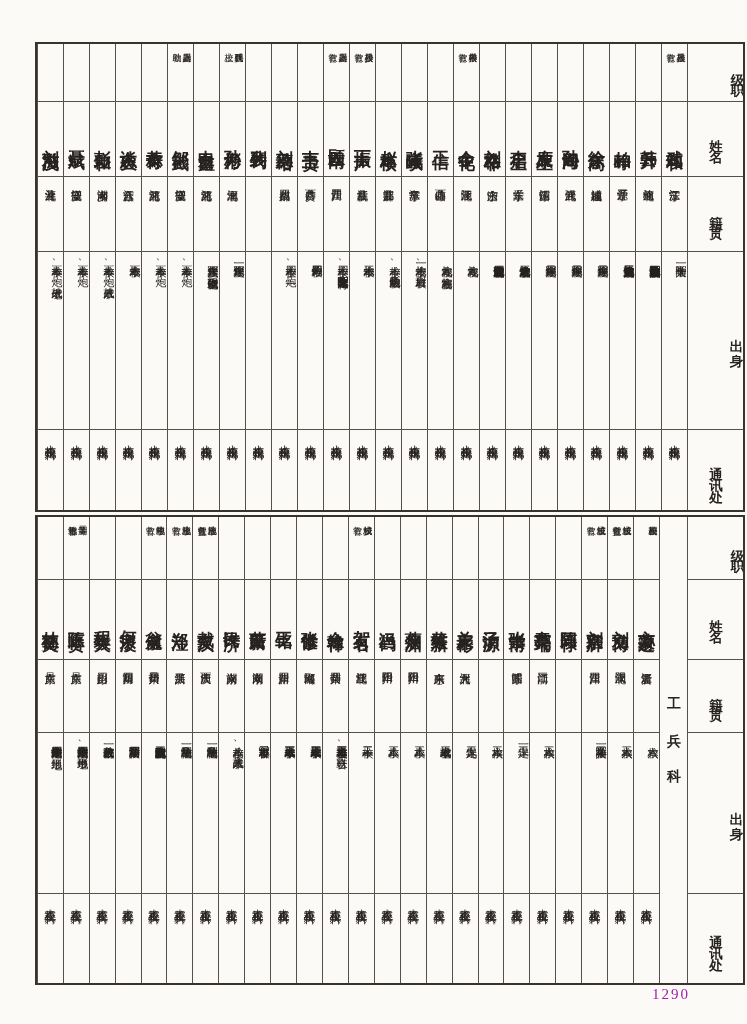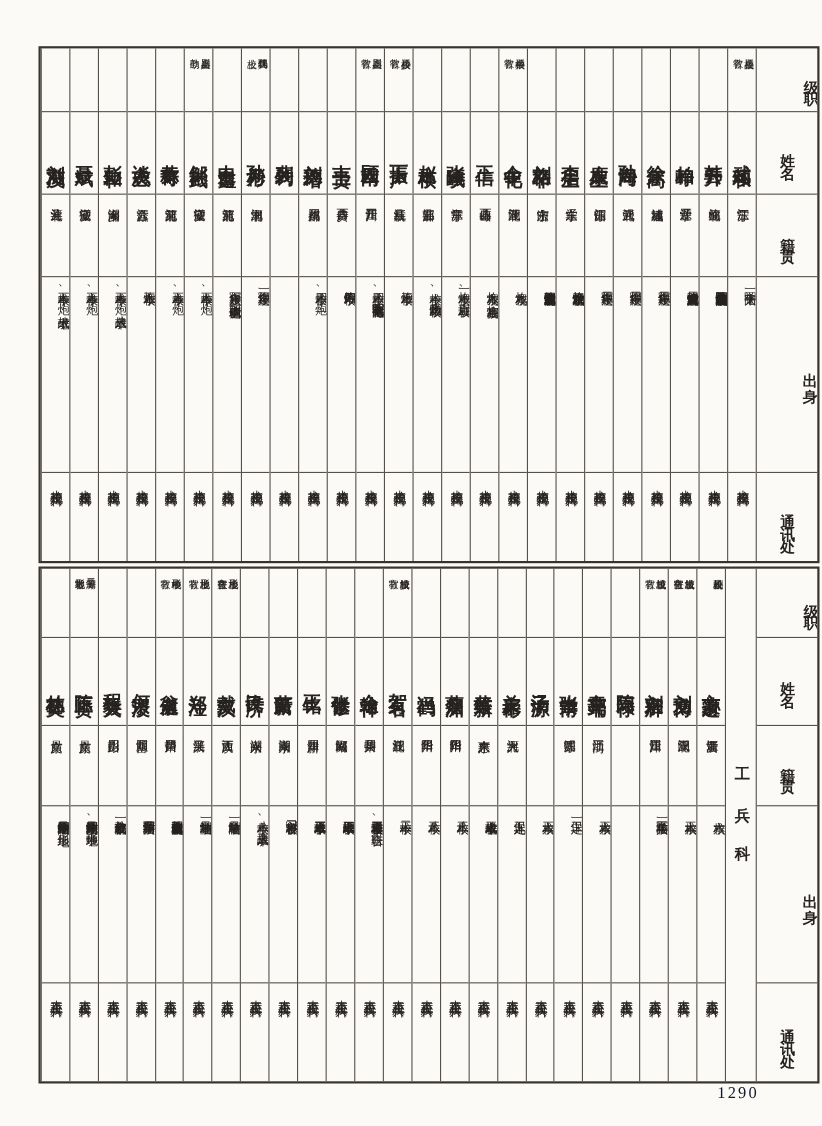--- a/index.html
+++ b/index.html
@@ -52,21 +52,21 @@
   .b-contact{justify-content:center;align-items:flex-start;padding-top:6px;}
   .b-contact .vtext{font-size:11.5px;line-height:12px;letter-spacing:1px;}
 
   .lcell{display:flex;justify-content:center;align-items:center;}
   .lcell .vtext{font-size:13.5px;font-weight:bold;letter-spacing:0.85em;}
   .lcell .vtext.sp2{letter-spacing:1.1em;}
   .scol .cell{height:100%;justify-content:center;align-items:flex-start;padding-top:168px;}
   .scol .vtext{font-size:14px;font-weight:bold;letter-spacing:2.6em;}
   .page-number{
     position:absolute;left:652px;top:986px;
-    font-size:15px;letter-spacing:2px;color:#0f172a;
+    font-size:15px;letter-spacing:2px;color:#a21caf;
   }
 </style>
 </head>
 <body>
 
 <div class="roster" data-pos="top">
   <div class="lcol">
     <div class="cell lcell b-note">
         <div class="vtext">级职</div>
       </div>

